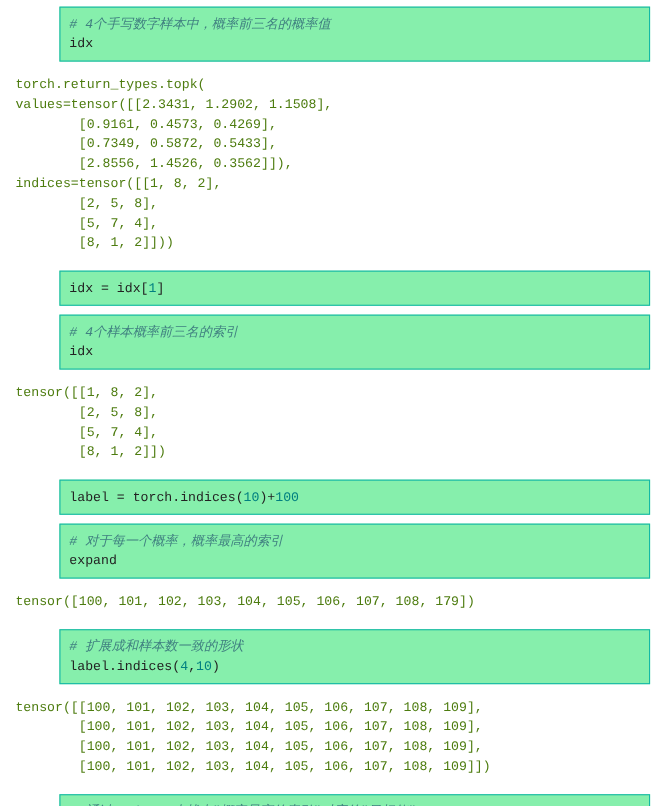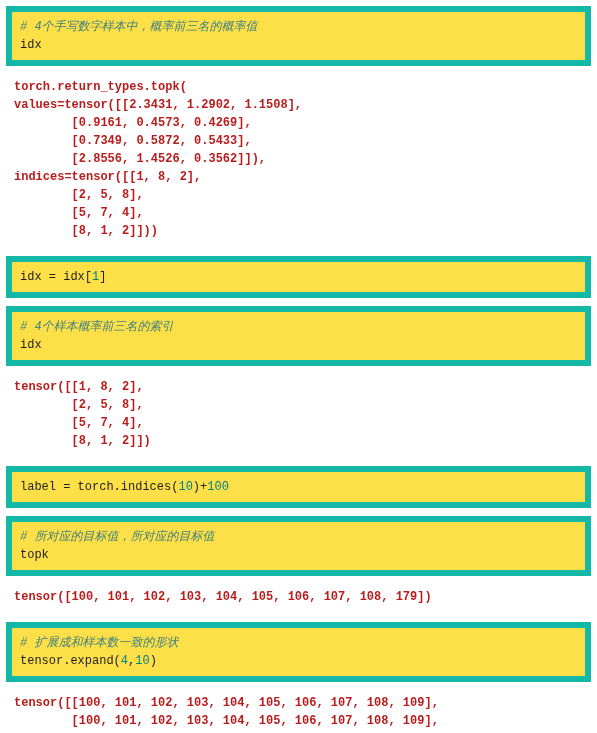--- a/index.html
+++ b/index.html
@@ -10,33 +10,33 @@
     body {
       font-family: Consolas, Monaco, "Courier New", monospace;
       font-size: 12px;
       line-height: 1.5;
       background: #ffffff;
       width: 597px;
       padding: 6px;
       position: relative;
     }
     .codeblock {
-      border: 6px solid #14b8a6;
-      background: #fde047;
+      border: 1px solid #14b8a6;
+      background: #86efac;
       padding: 6px 8px;
       margin-bottom: 8px;
       white-space: pre;
       overflow: hidden;
+      margin-left: 48px;
     }
     .output {
       padding: 4px 8px 8px 8px;
       margin-bottom: 8px;
       white-space: pre;
-      color: #b91c1c;
-      font-weight: bold;
+      color: #4d7c0f;
     }
     .cm { color: #408080; font-style: italic; }
     .num { color: #008080; }
     .plain { color: #222; }
   </style>
 </head>
 <body>
 
 <div class="codeblock"><span class="cm"># 4个手写数字样本中，概率前三名的概率值</span>
 <span class="plain">idx</span></div>
@@ -56,27 +56,27 @@
 <div class="codeblock"><span class="cm"># 4个样本概率前三名的索引</span>
 <span class="plain">idx</span></div>
 
 <div class="output">tensor([[1, 8, 2],
         [2, 5, 8],
         [5, 7, 4],
         [8, 1, 2]])</div>
 
 <div class="codeblock"><span class="plain">label = torch.indices(</span><span class="num">10</span><span class="plain">)+</span><span class="num">100</span></div>
 
-<div class="codeblock"><span class="cm"># 所对应的目标值，所对应的目标值</span>
-<span class="plain">topk</span></div>
+<div class="codeblock"><span class="cm"># 对于每一个概率，概率最高的索引</span>
+<span class="plain">expand</span></div>
 
 <div class="output">tensor([100, 101, 102, 103, 104, 105, 106, 107, 108, 179])</div>
 
 <div class="codeblock"><span class="cm"># 扩展成和样本数一致的形状</span>
-<span class="plain">tensor.expand(</span><span class="num">4</span><span class="plain">,</span><span class="num">10</span><span class="plain">)</span></div>
+<span class="plain">label.indices(</span><span class="num">4</span><span class="plain">,</span><span class="num">10</span><span class="plain">)</span></div>
 
 <div class="output">tensor([[100, 101, 102, 103, 104, 105, 106, 107, 108, 109],
         [100, 101, 102, 103, 104, 105, 106, 107, 108, 109],
         [100, 101, 102, 103, 104, 105, 106, 107, 108, 109],
         [100, 101, 102, 103, 104, 105, 106, 107, 108, 109]])</div>
 
 <div class="codeblock"><span class="cm"># 通过gather，去找出"概率最高的索引"对应的"目标值"</span>
 </div>
 
 </body></html>

